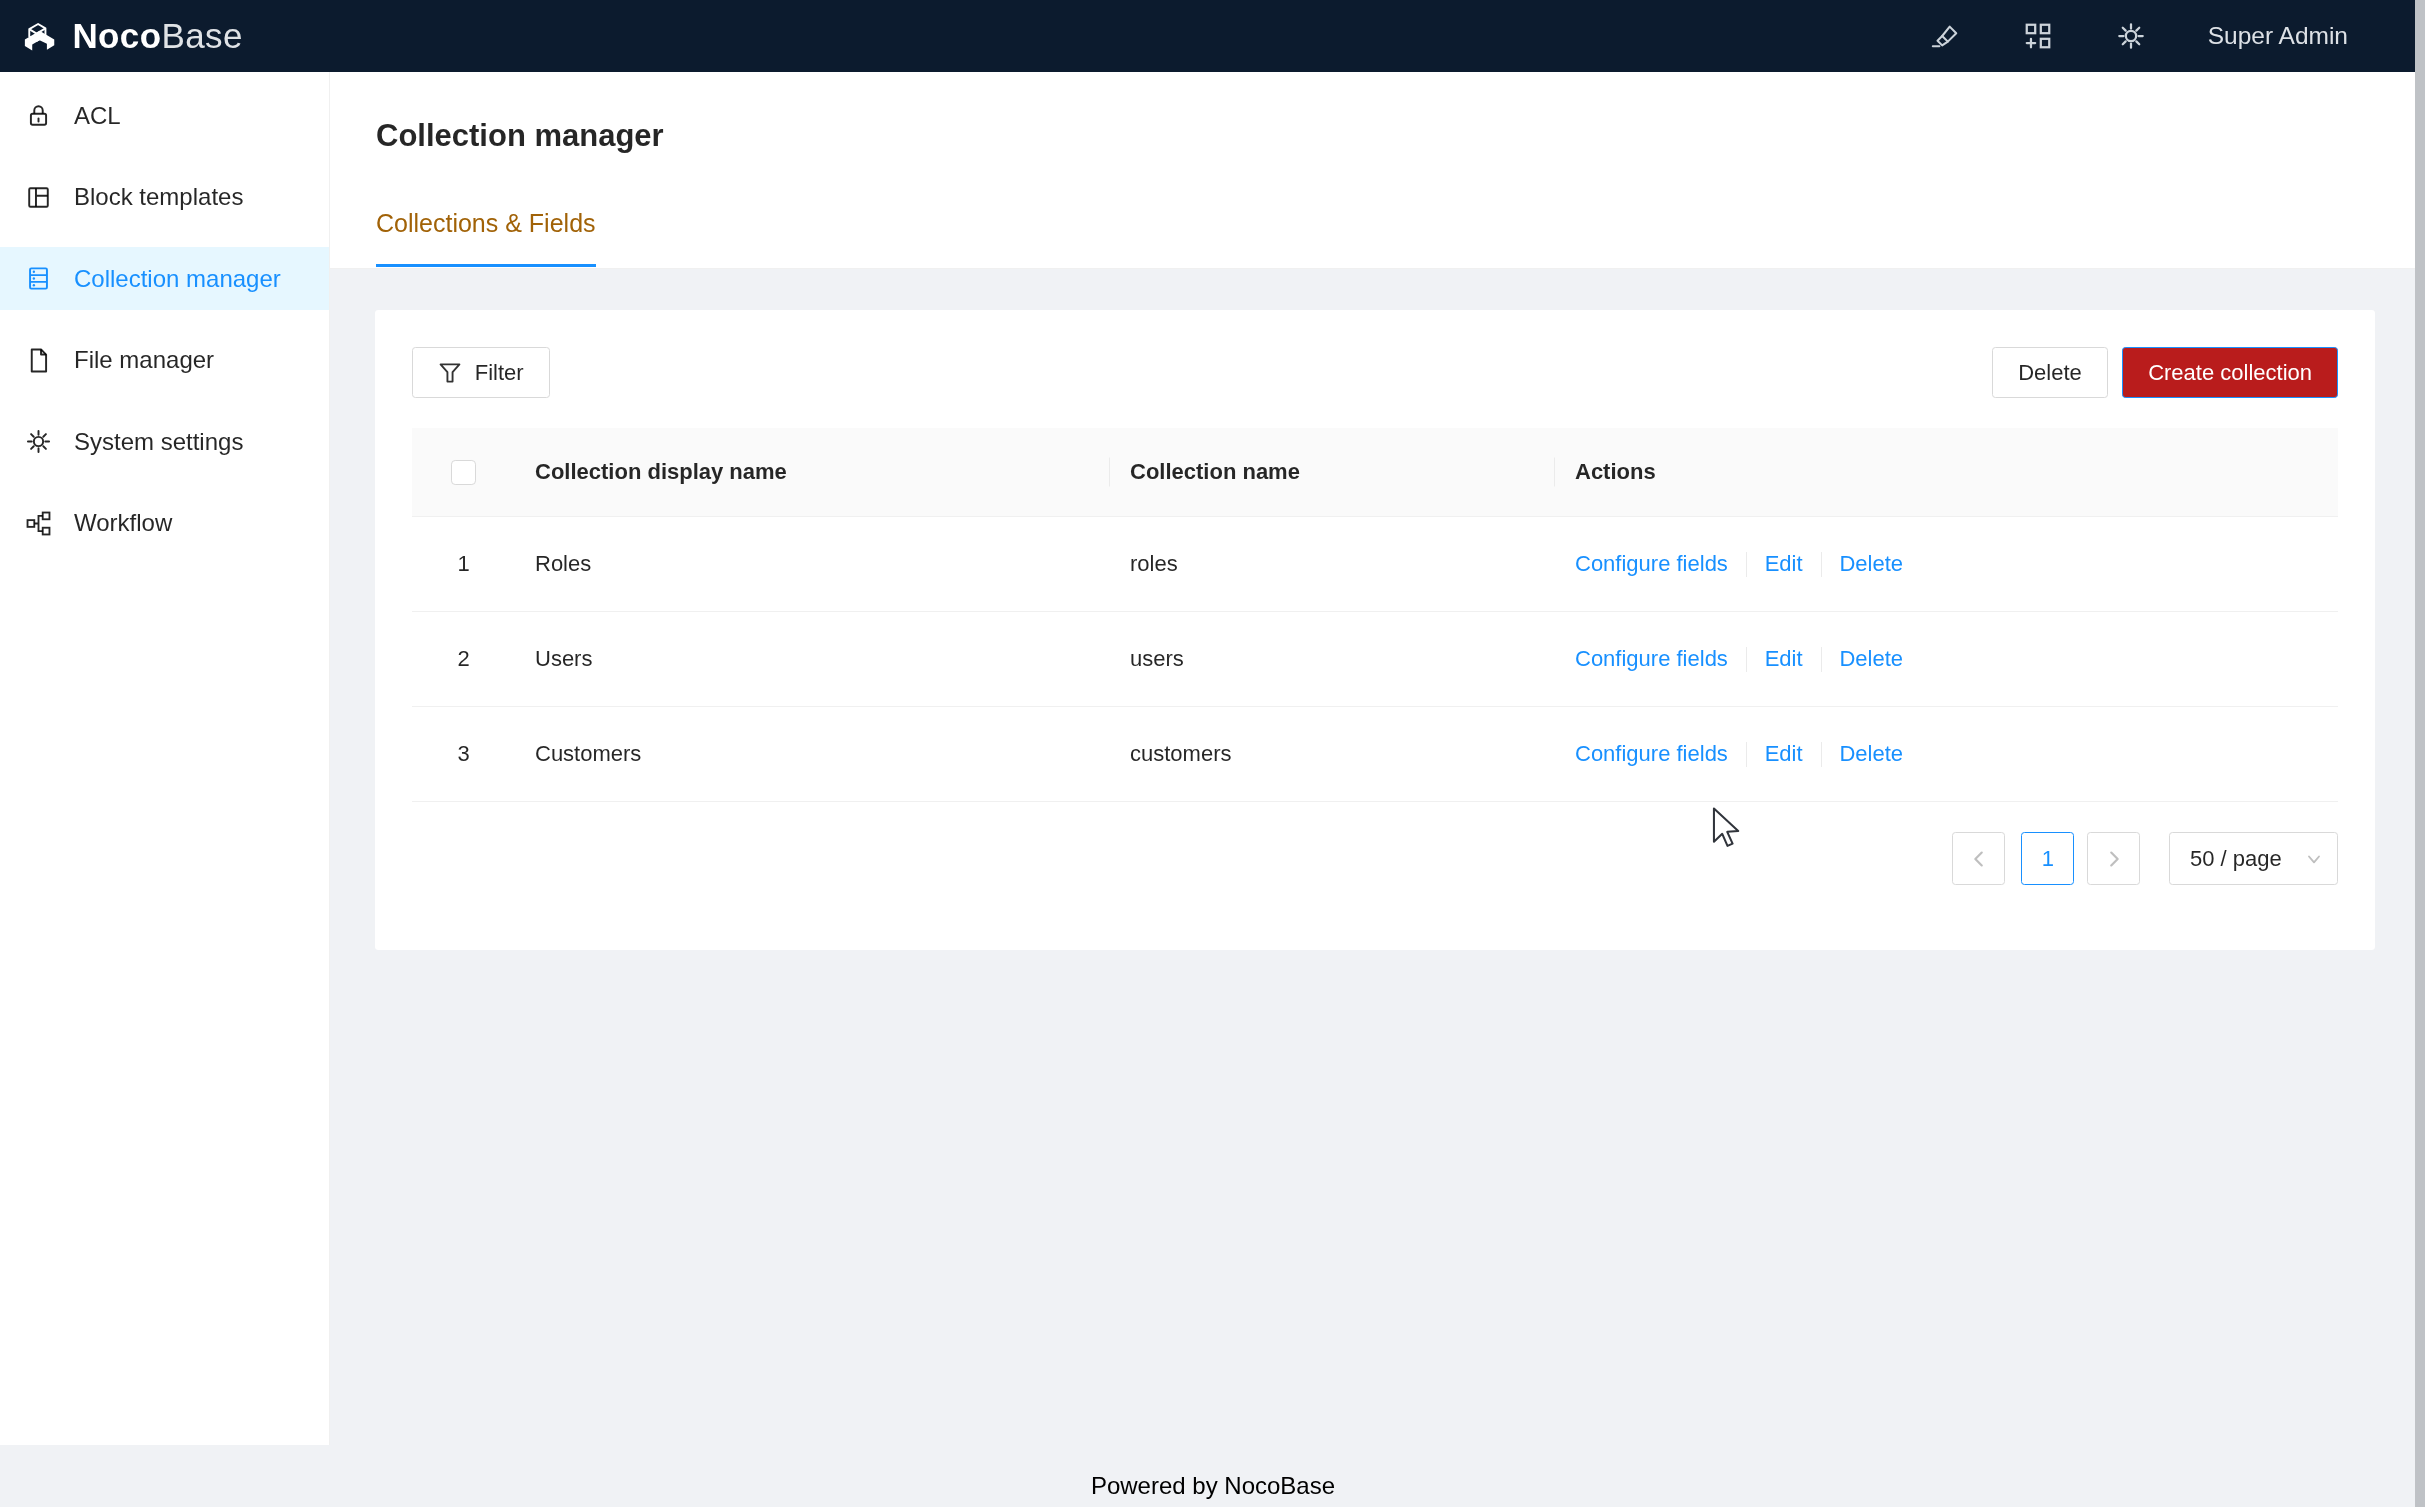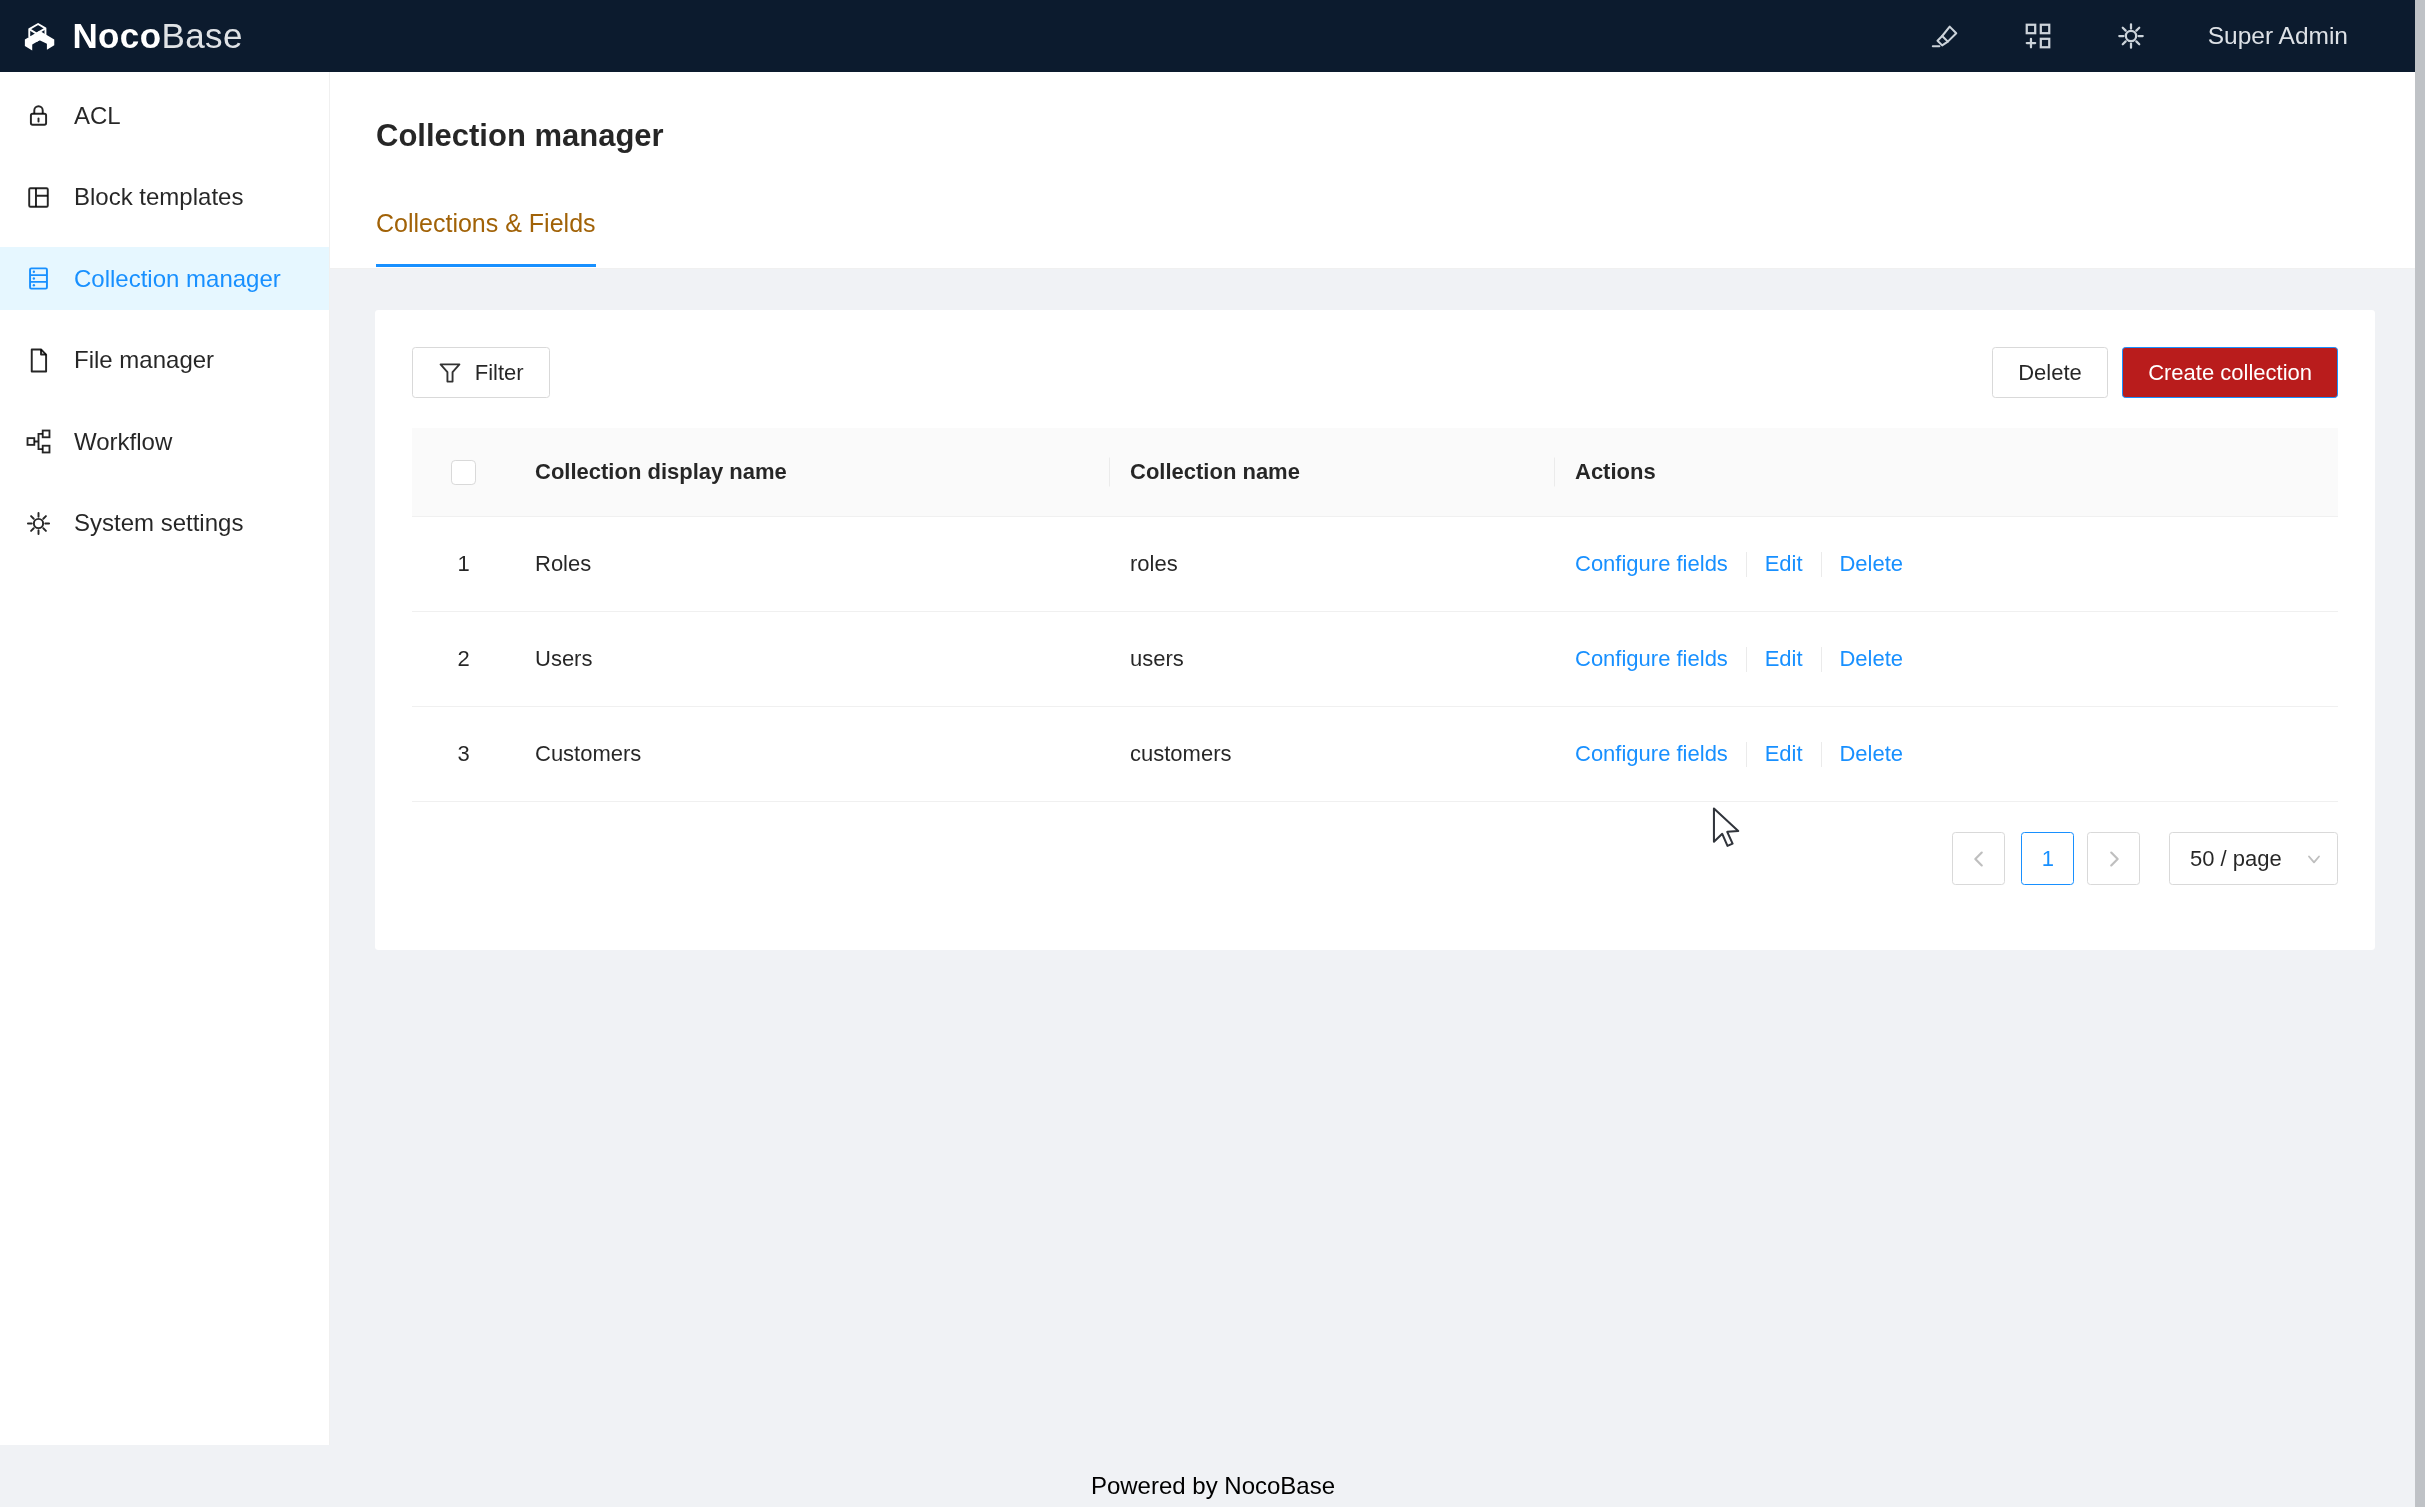--- a/index.html
+++ b/index.html
@@ -192,34 +192,34 @@
     <span>Collection manager</span>
   </div>
   <div class="menu-item">
     <svg viewBox="0 0 32 32" stroke-width="2.3" stroke-linejoin="round">
       <path d="M8 3 H19 L25 9 V29 H8 Z"></path>
       <path d="M19 3 V9 H25"></path>
     </svg>
     <span>File manager</span>
   </div>
   <div class="menu-item">
+    <svg viewBox="0 0 32 32" stroke-width="2.3" stroke-linecap="round">
+      <circle cx="16" cy="16" r="5.5"></circle>
+      <path d="M16 3.5 v4.5 M16 24 v4.5 M3.5 16 h4.5 M24 16 h4.5 M7.2 7.2 l3.1 3.1 M21.7 21.7 l3.1 3.1 M24.8 7.2 l-3.1 3.1 M10.3 21.7 l-3.1 3.1"></path>
+    </svg>
+    <span>System settings</span>
+  </div>
+  <div class="menu-item">
     <svg viewBox="0 0 32 32" stroke-width="2.2">
       <rect x="3" y="12" width="8" height="8"></rect>
       <rect x="21" y="3" width="8" height="8"></rect>
       <rect x="21" y="21" width="8" height="8"></rect>
       <path d="M11 16 H16 M16 16 V7 H21 M16 16 V25 H21"></path>
     </svg>
     <span>Workflow</span>
-  </div>
-  <div class="menu-item">
-    <svg viewBox="0 0 32 32" stroke-width="2.3" stroke-linecap="round">
-      <circle cx="16" cy="16" r="5.5"></circle>
-      <path d="M16 3.5 v4.5 M16 24 v4.5 M3.5 16 h4.5 M24 16 h4.5 M7.2 7.2 l3.1 3.1 M21.7 21.7 l3.1 3.1 M24.8 7.2 l-3.1 3.1 M10.3 21.7 l-3.1 3.1"></path>
-    </svg>
-    <span>System settings</span>
   </div>
 </div>
 
 <div class="main">
   <div class="page-header">
     <div class="page-title">Collection manager</div>
     <div class="tabs">
       <span class="tab">Collections &amp; Fields</span>
     </div>
   </div>

